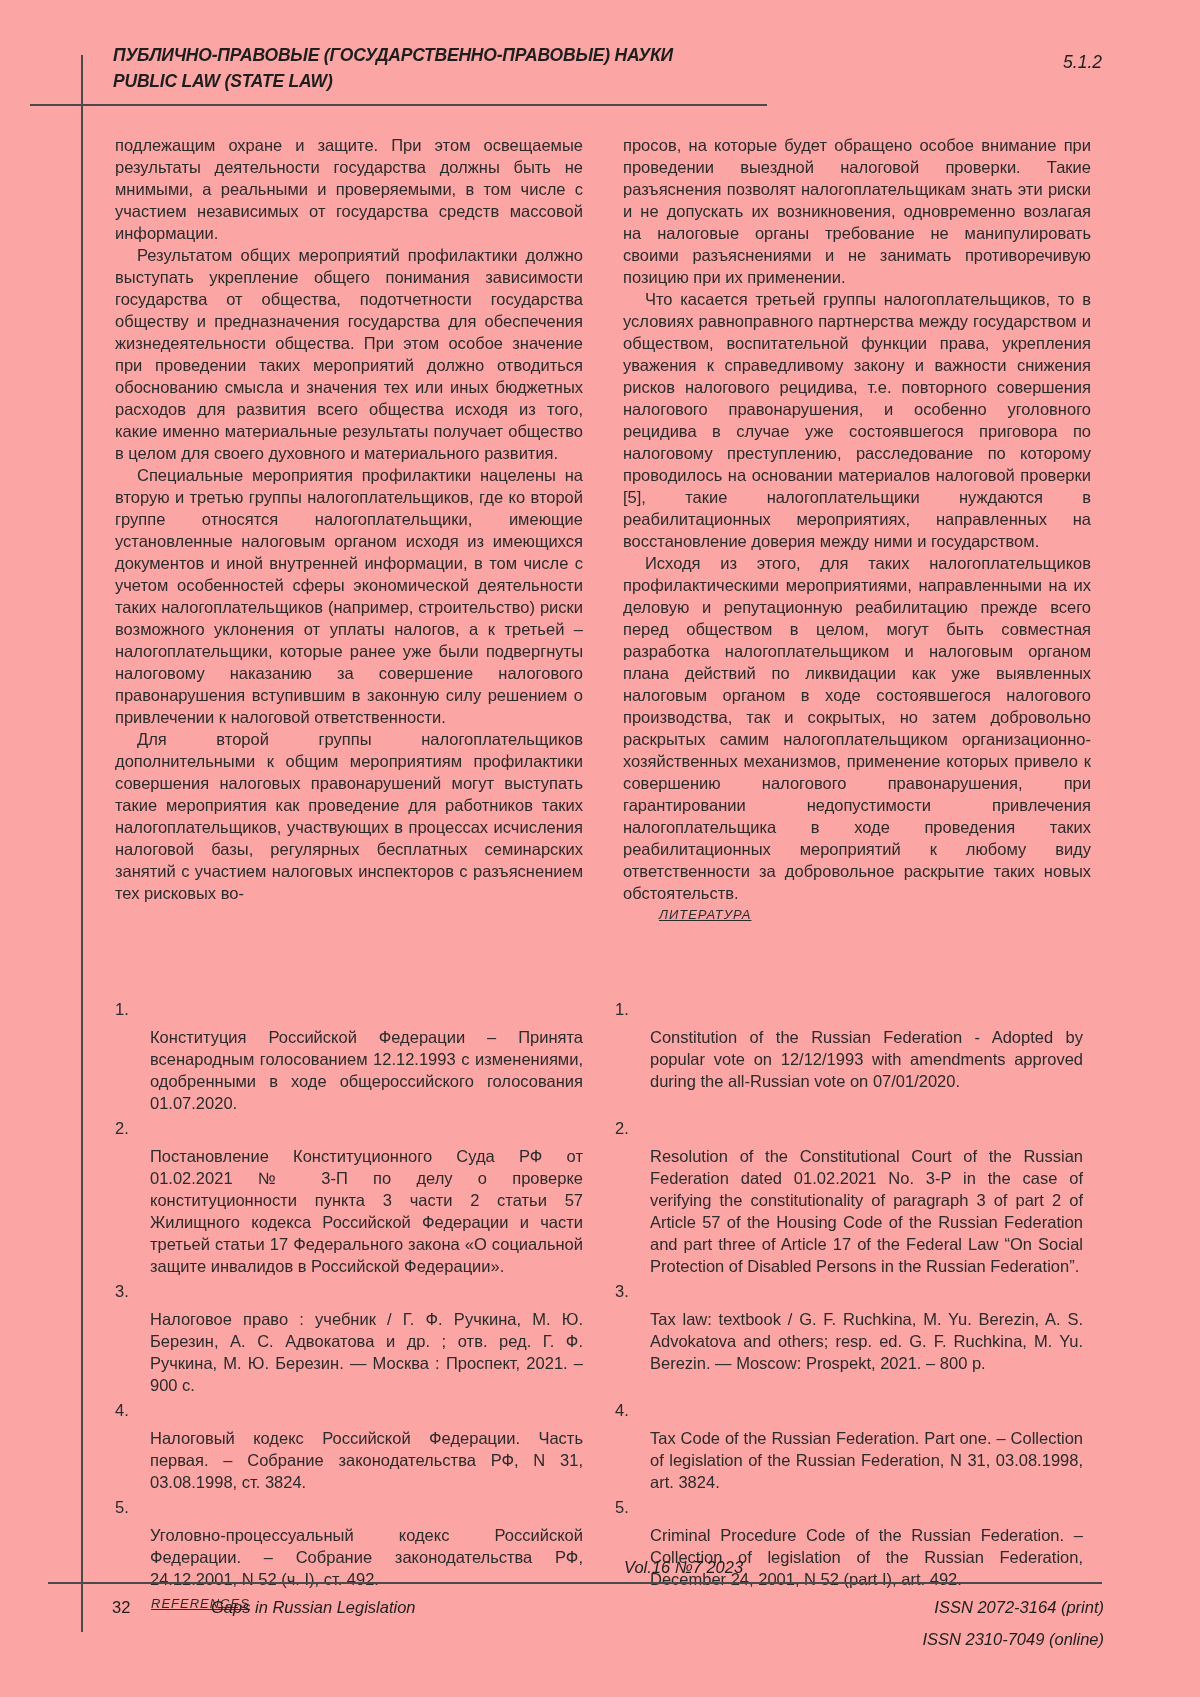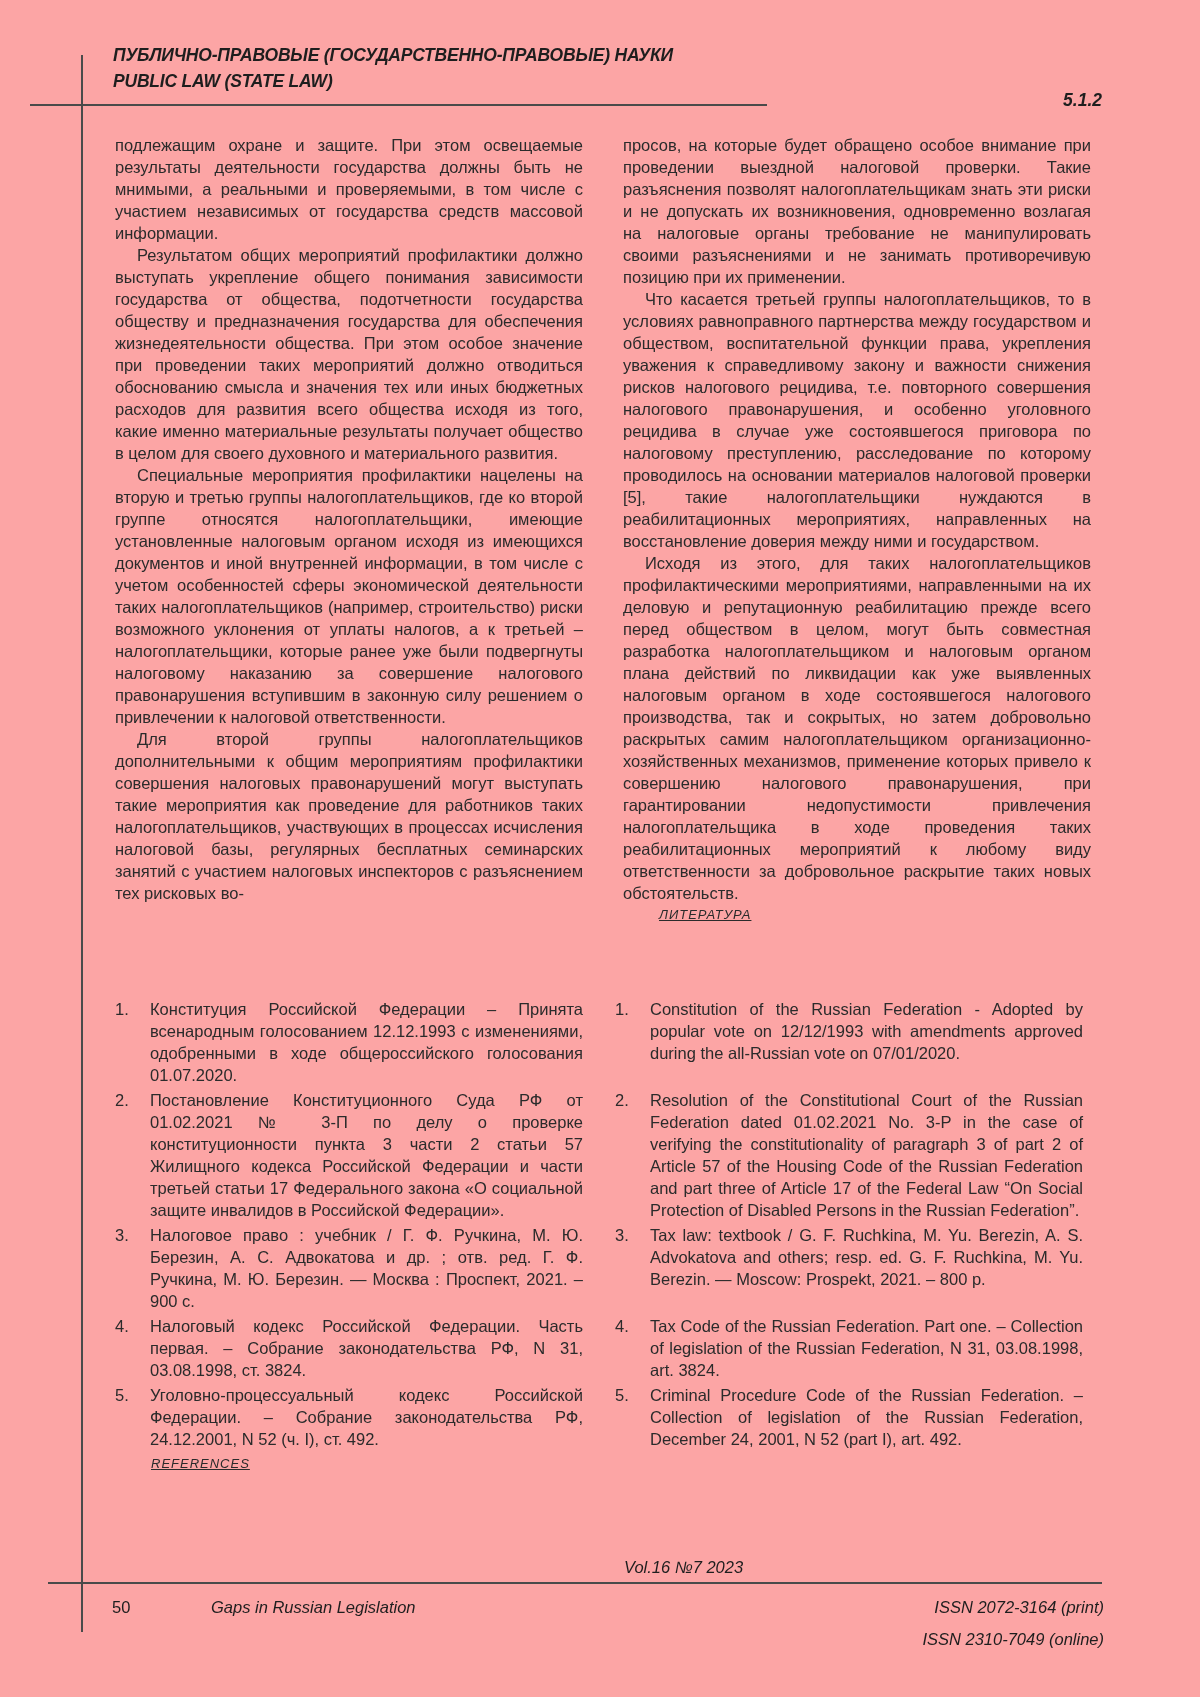--- a/index.html
+++ b/index.html
@@ -10,37 +10,37 @@
   }
   .vline{position:absolute;left:81px;top:55px;width:2px;height:1577px;background:var(--rule-color,#555);}
   .header-rule{position:absolute;left:30px;top:104px;width:737px;height:2px;background:var(--rule-color,#4a4a4a);}
   .footer-rule{position:absolute;left:48px;top:1582px;width:1054px;height:2px;background:var(--rule-color,#4a4a4a);}
   .header-text{
     position:absolute;left:113px;top:42px;width:860px;
     font-weight:bold;font-style:italic;font-size:17.5px;line-height:26px;letter-spacing:-0.2px;color:#1e1e1e;
   }
   .header-code{
     position:absolute;right:98px;top:52px;width:120px;text-align:right;
-    font-weight:bold;font-style:italic;font-size:17.5px;color:#1e1e1e;margin-top:38px;
+    font-weight:normal;font-style:italic;font-size:17.5px;color:#1e1e1e;
   }
   .columns{
     position:absolute;left:115px;top:134px;width:968px;
     display:grid;grid-template-columns:468px 468px;column-gap:40px;
   }
   .body-p{margin:0;text-align:justify;font-size:16.5px;line-height:22px;}
   .body-p.indent{text-indent:22px;}
   .list-heading{
     font-style:italic;text-decoration:underline;margin-left:36px;
     font-size:13px;line-height:22px;letter-spacing:1px;
   }
   .refs{position:absolute;left:115px;top:998px;width:968px;}
   .ref-row{display:grid;grid-template-columns:468px 468px;column-gap:32px;margin-bottom:3px;}
   .ref-item{display:grid;grid-template-columns:35px 1fr;font-size:16.5px;line-height:22px;}
   .ref-num{text-align:left;}
-  .ref-text{text-align:justify;}
+  .ref-text{text-align:justify;margin-top:28px;}
   .footer-item{position:absolute;font-size:16.5px;color:#1e1e1e;}
   .f-italic{font-style:italic;margin-left:41px;}
   .footer-page-num{left:112px;top:1598px;}
   .footer-journal{left:170px;top:1598px;}
   .footer-issue{left:583px;top:1558px;}
   .footer-issn1{right:96px;top:1598px;text-align:right;}
   .footer-issn2{right:96px;top:1630px;text-align:right;}
 </style>
 </head>
 <body>
@@ -122,19 +122,19 @@
         <span class="ref-text">Criminal Procedure Code of the Russian Federation. – Collection of legislation of the Russian Federation, December 24, 2001, N 52 (part I), art. 492.</span>
       </div>
     </div>
     <div class="ref-row">
       <div class="list-heading">REFERENCES</div>
       <div></div>
     </div>
   </div>
 
   <div class="footer-rule"></div>
-  <div class="footer-item footer-page-num">50</div>
+  <div class="footer-item footer-page-num">32</div>
   <div class="footer-item footer-journal f-italic">Gaps in Russian Legislation</div>
   <div class="footer-item footer-issue f-italic">Vol.16  №7  2023</div>
   <div class="footer-item footer-issn1 f-italic">ISSN 2072-3164 (print)</div>
   <div class="footer-item footer-issn2 f-italic">ISSN 2310-7049 (online)</div>
 
 </div>
 
 </body></html>

